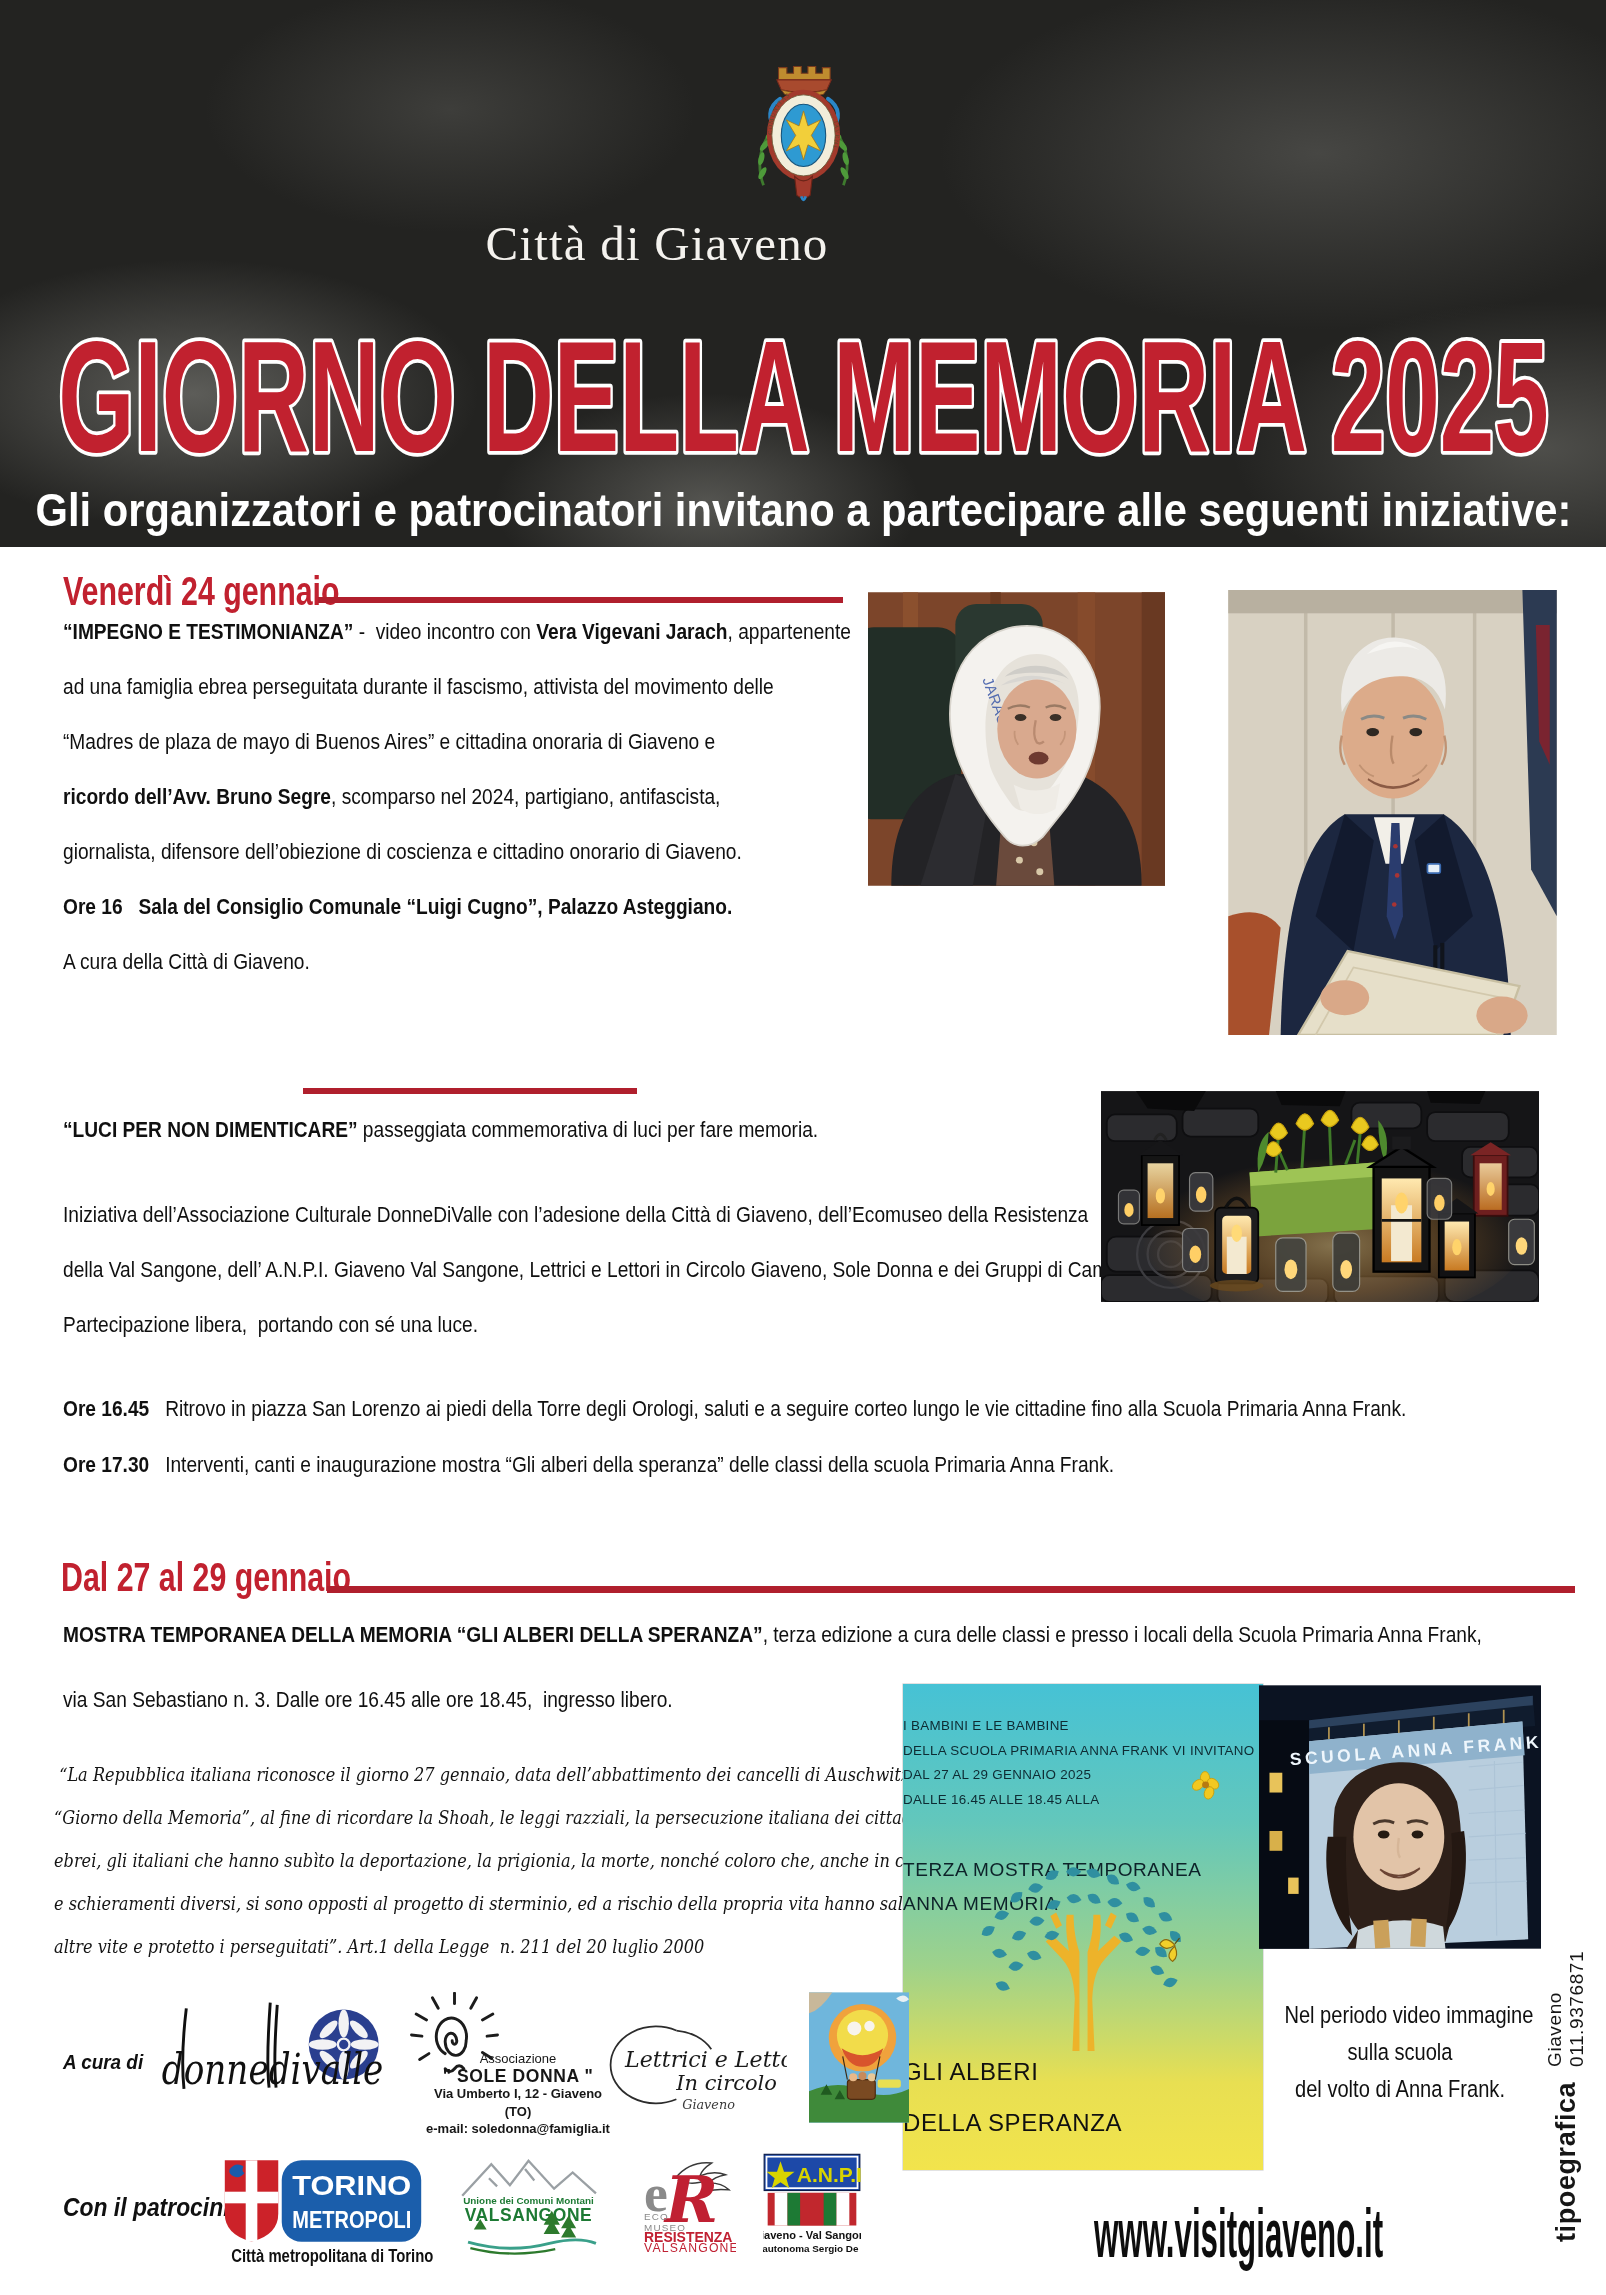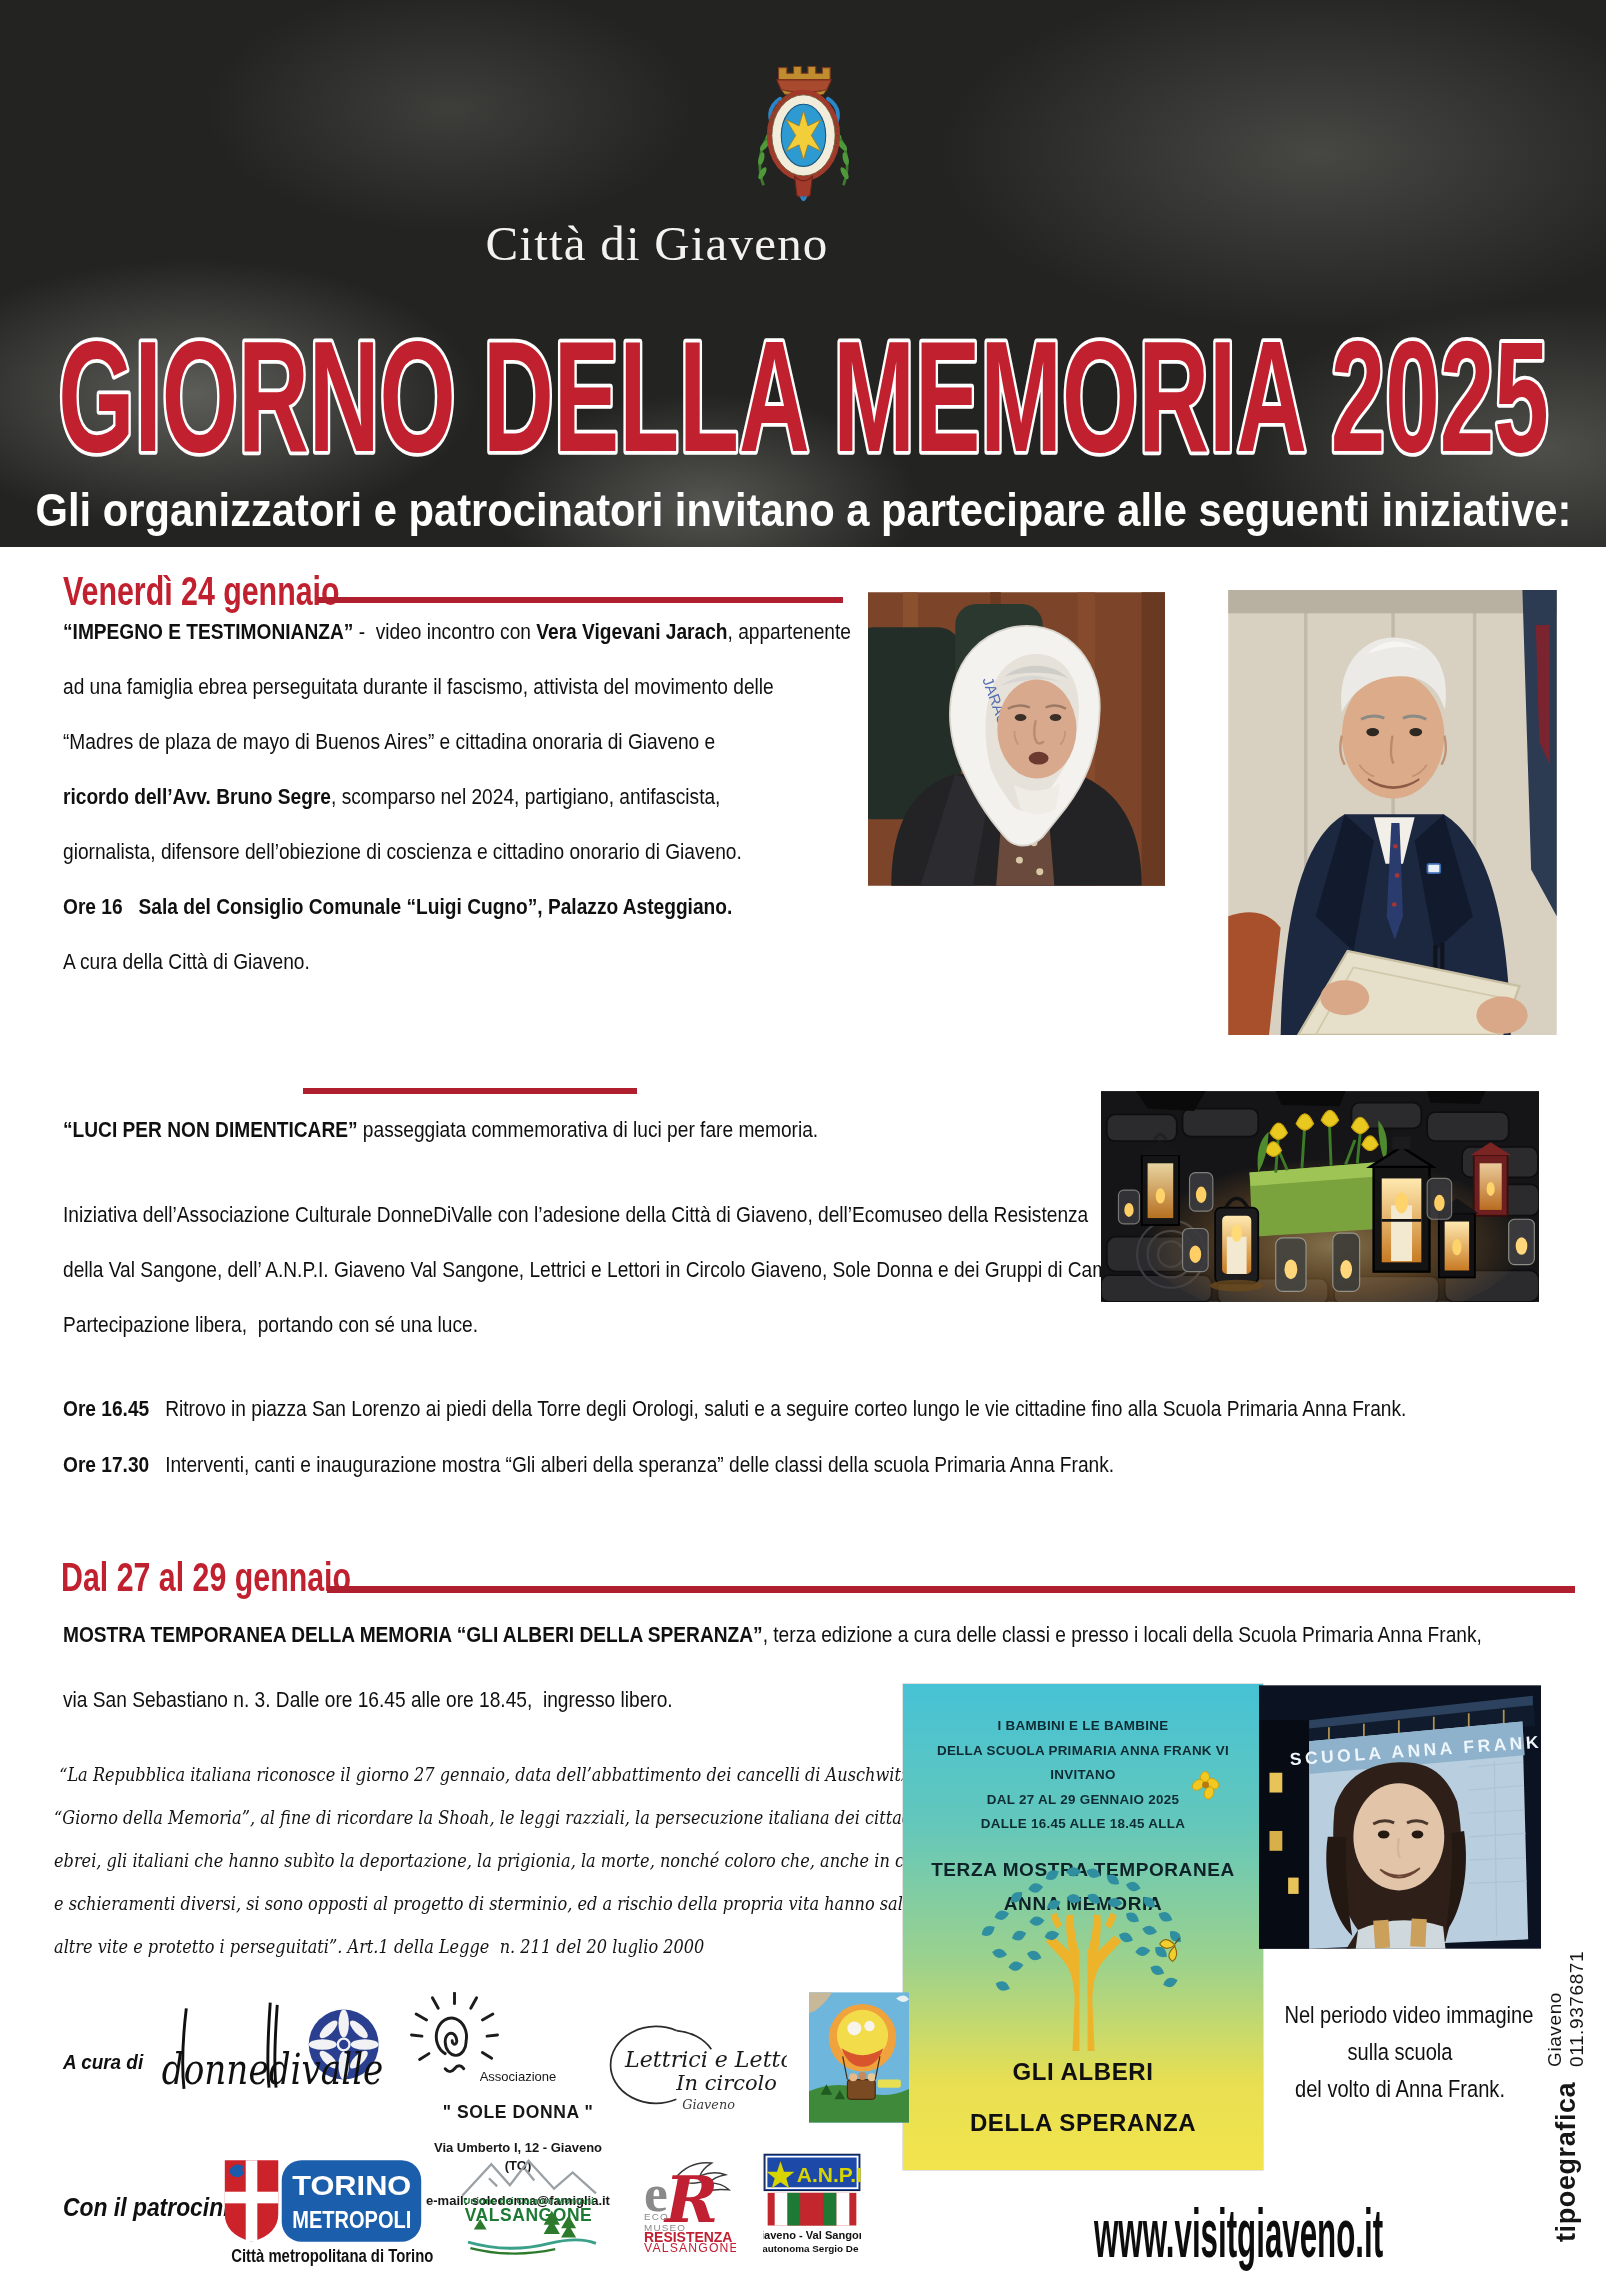--- a/index.html
+++ b/index.html
@@ -24,33 +24,33 @@
   
   .sec-h{font-size:41px;font-weight:700;color:#c1212f;line-height:1;}
   .rule{background:#b01f2d;}
   .body-txt{font-size:22px;line-height:55px;color:#101010;}
   .quote{font-family:"DejaVu Serif",serif;font-style:italic;font-size:19px;line-height:43px;color:#141414;}
   .photo{display:block;}
   
   #mini-poster{left:903px;top:1684px;width:360px;height:486px;
      background:linear-gradient(180deg,#46c2d5 0%,#62c7bc 28%,#9ed28b 58%,#e8df52 82%,#f2e44c 100%);
      box-shadow:0 0 0 0.6px #cfcfcf;}
-  .poster-line{width:100%;text-align:center;color:#0e2b33;font-weight:700;}
+  .poster-line{width:100%;color:#0e2b33;font-weight:400;}
   #poster-invite{top:30px;font-size:13.4px;line-height:24.5px;letter-spacing:0.3px;}
   #poster-title2{top:129px;font-size:19px;line-height:34px;letter-spacing:0.6px;color:#0d2229;margin-top:40px;}
   #poster-big{top:362px;font-size:24px;line-height:51px;color:#101010;letter-spacing:0.6px;}
   
   #anna-caption{left:1259px;top:1996px;width:282px;text-align:center;font-size:24.5px;line-height:37px;color:#101010;}
   .credit-label{font-style:italic;font-weight:700;color:#101010;}
   #website{left:1094px;top:2199px;font-size:68px;font-weight:700;color:#0d0d0d;line-height:1;}
   #printer{left:1544px;top:1898px;height:344px;writing-mode:vertical-rl;transform:rotate(180deg);
      color:#161616;display:flex;align-items:center;}
   #printer .p1{font-weight:700;font-size:27px;letter-spacing:0.6px;}
   #printer .p2{font-size:19px;margin-top:15px;letter-spacing:0.6px;}
-  .sole-line{line-height:17.5px;margin-top:18px;}
+  .sole-line{line-height:17.5px;}
 </style>
 </head>
 <body>
 
 <div id="page">
 
   <div class="abs" id="header-bg"></div>
 
   <svg class="abs" style="left:748px;top:35px;" width="111" height="178" viewBox="0 0 200 315">
 

